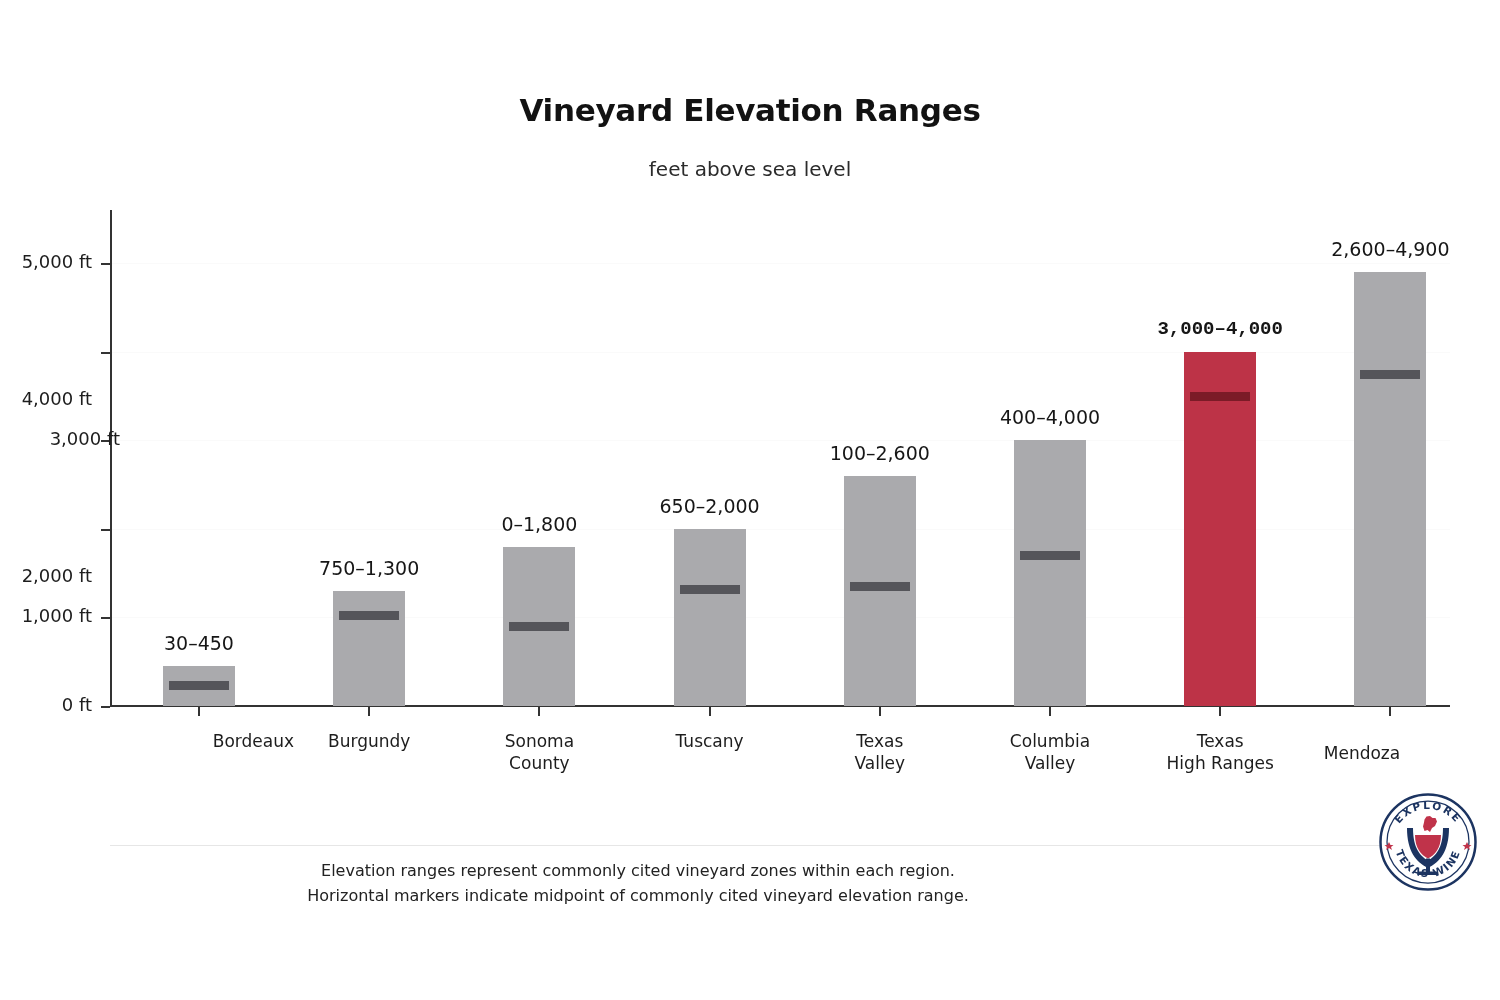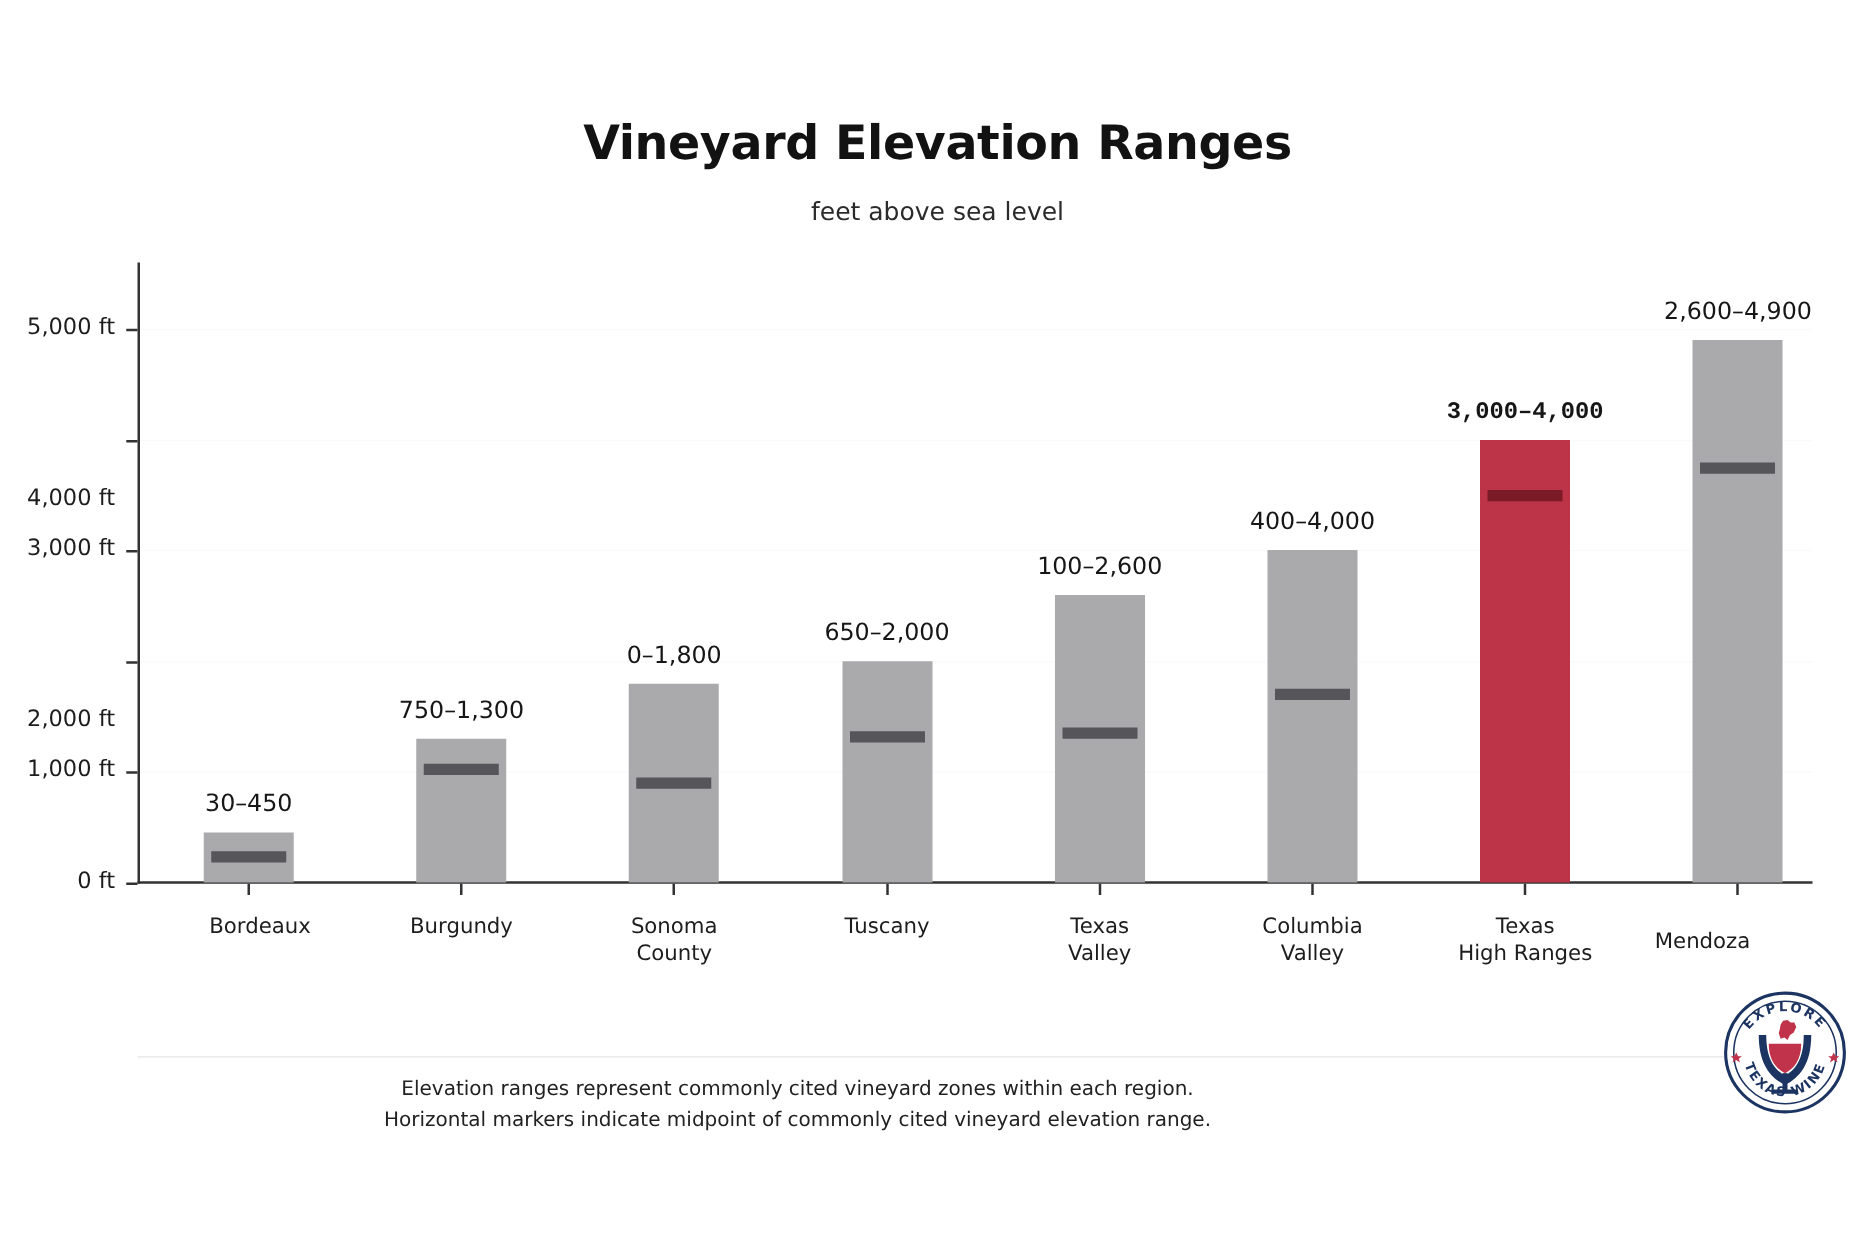--- a/index.html
+++ b/index.html
@@ -10,21 +10,21 @@
     color:#1a1a1a;
     overflow:hidden;
     position:relative;
   }
   #stage{position:relative;width:1500px;height:1000px;}
 
   
   .chart-title{
     position:absolute;left:0;top:92px;width:1500px;
     text-align:center;
-    font-size:38px;font-weight:bold;letter-spacing:-0.3px;
+    font-size:31px;font-weight:bold;letter-spacing:-0.3px;
     color:#121212;
   }
   .chart-subtitle{
     position:absolute;left:0;top:157px;width:1500px;
     text-align:center;
     font-size:20px;font-weight:400;color:#2b2b2b;
   }
   .y-axis-line{
     position:absolute;left:110px;top:210px;
     width:2px;height:497px;background:#333333;
@@ -110,21 +110,21 @@
   <div class="y-axis-line"></div>
   <div class="x-axis-line"></div>
   <div id="yticks">
       <div class="ytick-mark" style="top: 706px;"></div>
       <div class="ytick-label" style="top: 694px; left: 0px;">0 ft</div>
       <div class="ytick-mark" style="top: 617.4px;"></div>
       <div class="ytick-label" style="top: 605.4px; left: 0px;">1,000 ft</div>
       <div class="ytick-mark" style="top: 528.8px;"></div>
       <div class="ytick-label" style="top: 516.8px; left: 0px; margin-top: 48px;">2,000 ft</div>
       <div class="ytick-mark" style="top: 440.2px;"></div>
-      <div class="ytick-label" style="top: 428.2px; left: 0px;">3,000 ft</div>
+      <div class="ytick-label" style="top: 428.2px; left: 0px; padding-left: 28px;">3,000 ft</div>
       <div class="ytick-mark" style="top: 351.6px;"></div>
       <div class="ytick-label" style="top: 339.6px; left: 0px; margin-top: 48px;">4,000 ft</div>
       <div class="ytick-mark" style="top: 263px;"></div>
       <div class="ytick-label" style="top: 251px; left: 0px;">5,000 ft</div>
     </div>
   <div id="xticks">
       <div class="xtick-mark" style="left: 198px;"></div>
       <div class="xtick-mark" style="left: 368.2px;"></div>
       <div class="xtick-mark" style="left: 538.4px;"></div>
       <div class="xtick-mark" style="left: 708.6px;"></div>
@@ -169,21 +169,21 @@
         <div class="bar-marker highlight" style="top: 391.9px;"></div>
       </div>
       <div class="bar-label highlight" style="left: 1090.2px; top: 317.6px;">3,000–4,000</div>
       <div class="bar" style="left: 1354.4px; top: 0px; height: 706px;">
         <div class="bar-rect" style="height: 434.14px;"></div>
         <div class="bar-marker" style="top: 369.75px;"></div>
       </div>
       <div class="bar-label" style="left: 1260.4px; top: 237.86px;">2,600–4,900</div>
     </div>
   <div id="catlabels">
-      <div class="cat-label" style="left: 108px;">
+      <div class="cat-label" style="left: 94px; text-align: right;">
         <div>Bordeaux</div>
       </div>
       <div class="cat-label" style="left: 269.2px;">
         <div>Burgundy</div>
       </div>
       <div class="cat-label" style="left: 439.4px;">
         <div>Sonoma</div>
         <div>County</div>
       </div>
       <div class="cat-label" style="left: 609.6px;">

